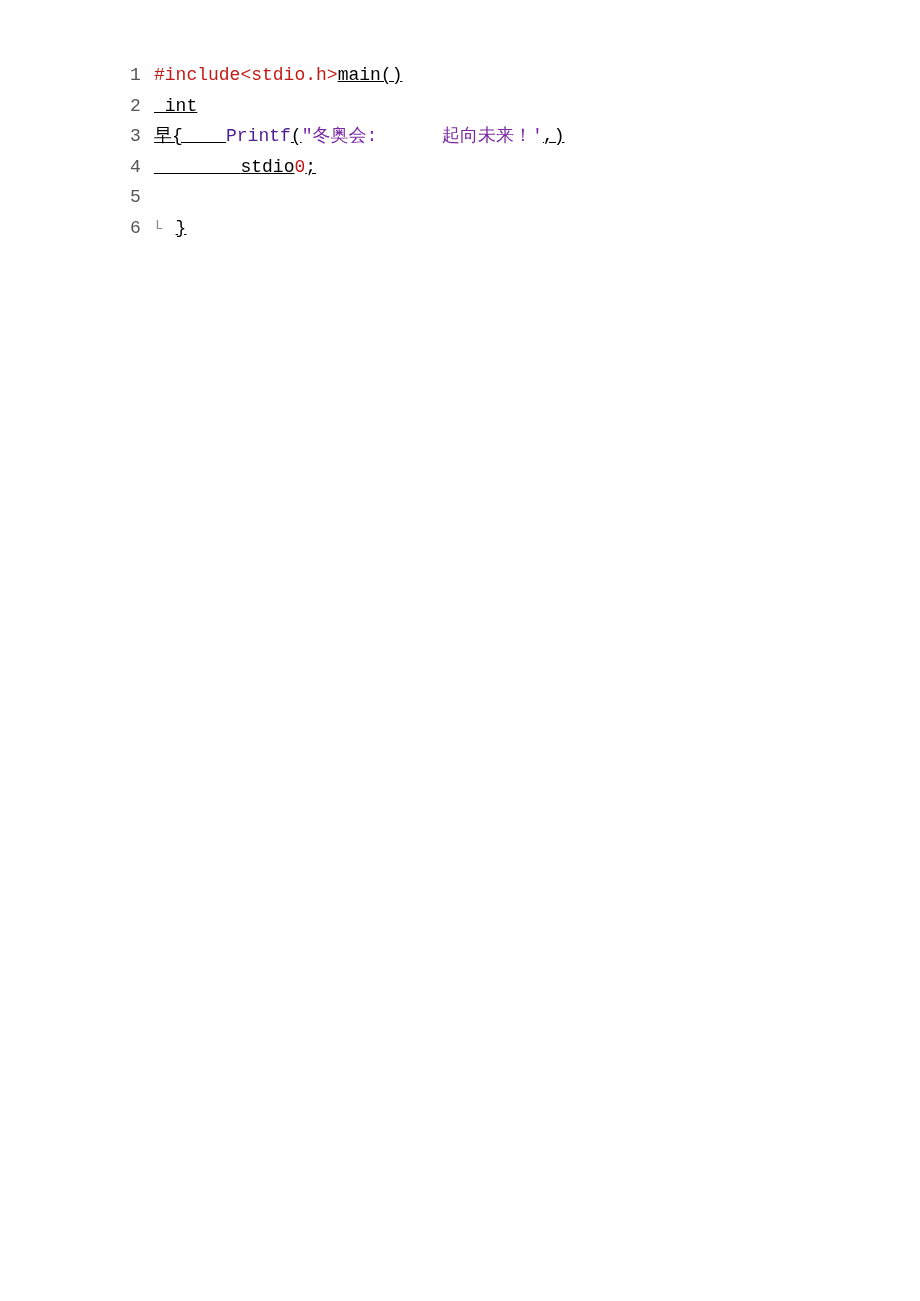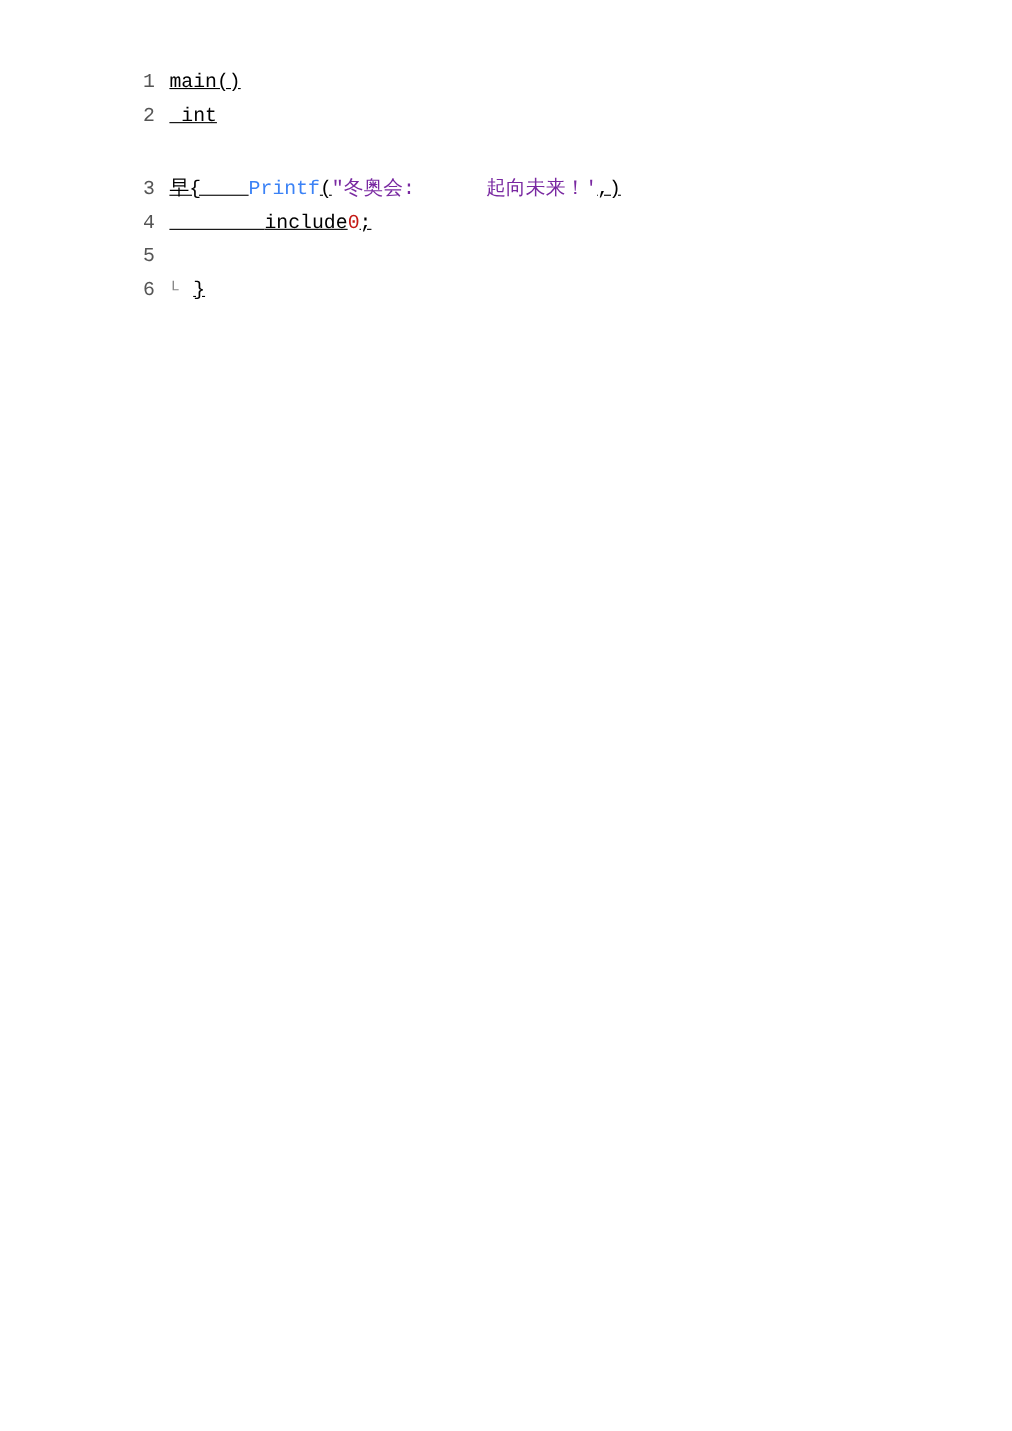--- a/index.html
+++ b/index.html
@@ -30,47 +30,47 @@
     .line-num {
       color: #555555;
       min-width: 20px;
       margin-right: 4px;
       user-select: none;
     }
 
     .color-preprocessor { color: #c41a16; }
     .color-string { color: #7928a1; }
     .color-number { color: #c41a16; }
-    .color-function { color: #3b82f6; margin-top: 36px; }
+    .color-function { color: #4c1d95; }
     .color-plain { color: #000000; text-decoration: underline; }
     .color-indent-mark { color: #888888; }
   </style>
 </head>
 <body>
 
 <div class="code-block">
 
   <div class="code-line">
     <span class="line-num">1</span>
-    <span class="color-plain">main()</span>
+    <span class="color-preprocessor">#include&lt;stdio.h&gt;</span><span class="color-plain">main()</span>
   </div>
 
   <div class="code-line">
     <span class="line-num">2</span>
     <span class="color-plain"> int</span>
   </div>
 
   <div class="code-line">
     <span class="line-num">3</span>
     <span class="color-plain">早{    </span><span class="color-function">Printf</span><span class="color-plain">(</span><span class="color-string">"冬奥会:      起向未来！'</span><span class="color-plain">,)</span>
   </div>
 
   <div class="code-line">
     <span class="line-num">4</span>
-    <span class="color-plain">        </span><span class="color-plain">include</span><span class="color-number">0</span><span class="color-plain">;</span>
+    <span class="color-plain">        </span><span class="color-plain">stdio</span><span class="color-number">0</span><span class="color-plain">;</span>
   </div>
 
   <div class="code-line">
     <span class="line-num">5</span>
   </div>
 
   <div class="code-line">
     <span class="line-num">6</span>
     <span class="color-indent-mark">ᴸ </span><span class="color-plain">}</span>
   </div>

